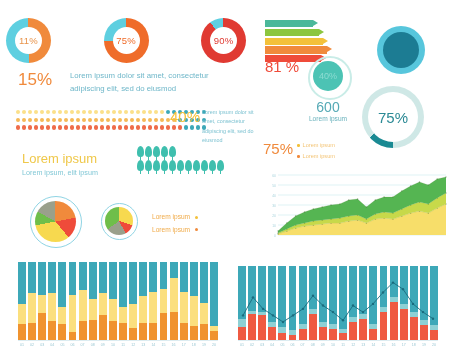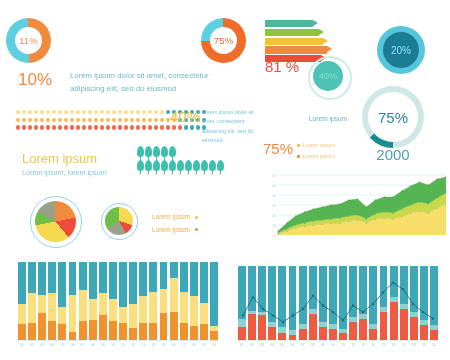--- a/index.html
+++ b/index.html
@@ -82,23 +82,27 @@
 
   <div class="donut-row" id="donutRow">
       <div class="donut" style="background: conic-gradient(rgb(240, 138, 60) 0deg, rgb(240, 138, 60) 180deg, rgb(94, 207, 224) 180deg, rgb(94, 207, 224) 360deg);">
         <div class="hole"></div>
         <div class="lbl" style="color: rgb(232, 147, 74);">11%</div>
       </div>
       <div class="donut" style="background: conic-gradient(rgb(239, 108, 42) 0deg, rgb(239, 108, 42) 270deg, rgb(94, 207, 224) 270deg, rgb(94, 207, 224) 360deg);">
         <div class="hole"></div>
         <div class="lbl" style="color: rgb(239, 108, 42);">75%</div>
       </div>
-    </div>
-
-  <div class="pct15">10%</div>
+      <div class="donut" style="background: conic-gradient(rgb(224, 58, 50) 0deg, rgb(224, 58, 50) 324deg, rgb(94, 207, 224) 324deg, rgb(94, 207, 224) 360deg);">
+        <div class="hole"></div>
+        <div class="lbl" style="color: rgb(224, 58, 50);">90%</div>
+      </div>
+    </div>
+
+  <div class="pct15">15%</div>
   <div class="para15">Lorem ipsum dolor sit amet, consectetur adipiscing elit, sed do eiusmod</div>
 
   <div class="dots" id="dotMatrix">
       <div class="dotrow">
         <div class="dot" style="background: rgb(251, 224, 138);"></div>
         <div class="dot" style="background: rgb(251, 224, 138);"></div>
         <div class="dot" style="background: rgb(251, 224, 138);"></div>
         <div class="dot" style="background: rgb(251, 224, 138);"></div>
         <div class="dot" style="background: rgb(251, 224, 138);"></div>
         <div class="dot" style="background: rgb(251, 224, 138);"></div>
@@ -196,21 +200,21 @@
         <div class="dot" style="background: rgb(61, 168, 184);"></div>
         <div class="dot" style="background: rgb(61, 168, 184);"></div>
         <div class="dot" style="background: rgb(61, 168, 184);"></div>
       </div>
     </div>
 
   <div class="pct40">40%</div>
   <div class="para40">Lorem ipsum dolor sit amet, consectetur adipiscing elit, sed do eiusmod</div>
 
   <div class="lorem-big">Lorem ipsum</div>
-  <div class="lorem-sub">Lorem ipsum, lorem ipsum</div>
+  <div class="lorem-sub">Lorem ipsum, elit ipsum</div>
   <div class="trees" id="treeGroup">
       <div class="treerow">
         <div class="tree">
           <div class="crown"></div>
           <div class="trunk"></div>
         </div>
         <div class="tree">
           <div class="crown"></div>
           <div class="trunk"></div>
         </div>
@@ -307,31 +311,30 @@
       </div>
       <div class="ribbon" style="width: 56px; background: rgb(239, 75, 58);">
         <div style="position: absolute; right: -5px; top: 0px; width: 0px; height: 0px; border-top: 3.6px solid transparent; border-bottom: 3.6px solid transparent; border-left: 5px solid rgb(239, 75, 58);"></div>
       </div>
     </div>
   <div class="pct15r">81 %</div>
 
   <div class="cring" style="left:308px;top:56px;width:40px;height:40px;border:2px solid #c9ece7;"></div>
   <div class="cfill" id="circTealFill" style="left: 313px; top: 61px; width: 30px; height: 30px; background: rgb(76, 195, 180);"></div>
   <div class="ctxt" style="left:308px;top:56px;width:40px;height:40px;font-size:9px;color:#8ddcd2;">40%</div>
+  <div class="cap" style="left:299px;top:99px;width:58px;font-size:14px;color:#55a9b5;">600</div>
   <div class="cap" style="left:299px;top:115px;width:58px;font-size:6.6px;color:#6bb3bd;">Lorem ipsum</div>
 
   <div class="cring" id="circ20Ring" style="left: 377px; top: 26px; width: 48px; height: 48px; background: conic-gradient(rgb(87, 198, 220) 0deg, rgb(87, 198, 220) 360deg);"></div>
   <div class="cfill" id="circ20Fill" style="left: 383px; top: 32px; width: 36px; height: 36px; background: rgb(28, 124, 147);"></div>
-  <div class="ctxt" style="left:377px;top:26px;width:48px;height:48px;font-size:10px;color:#8fe2f2;">20%</div>
 
   <div class="abs" id="circ75" style="left: 362px; top: 86px; width: 62px; height: 62px; border-radius: 50%; background: conic-gradient(from 180deg, rgb(26, 138, 147) 0deg, rgb(26, 138, 147) 48.6deg, rgb(207, 232, 230) 48.6deg, rgb(207, 232, 230) 360deg);">
     <div style="position:absolute;left:6px;top:6px;width:50px;height:50px;border-radius:50%;background:#fff;"></div>
   </div>
   <div class="ctxt" style="left:362px;top:86px;width:62px;height:62px;font-size:15px;color:#2b8a95;">75%</div>
-  <div class="cap" style="left:363px;top:146px;width:60px;font-size:15px;color:#49a2ad;">2000</div>
 
   <div class="abs" style="left:263px;top:140px;font-size:15px;color:#f08a3c;">75%</div>
   <div class="abs" style="left:297px;top:140px;font-size:5.6px;line-height:1.95;color:#f3c475;">
     <div><span class="lg-dot" id="l45a" style="margin: 0px 3px 0px 0px; width: 2.6px; height: 2.6px; background: rgb(243, 193, 58);"></span><span>Lorem ipsum</span></div>
     <div><span class="lg-dot" id="l45b" style="margin: 0px 3px 0px 0px; width: 2.6px; height: 2.6px; background: rgb(240, 138, 60);"></span><span>Lorem ipsum</span></div>
   </div>
 
   <div class="areawrap" id="areaWrap"><svg width="186" height="70" viewBox="0 0 186 70">
         <line x1="16" y1="63.00" x2="184" y2="63.00" stroke="#bfe4ea" stroke-width="0.5"></line>
         <text x="14" y="64.60" font-size="3.4" fill="#a9d4dd" text-anchor="end" font-family="Liberation Sans">0</text>

